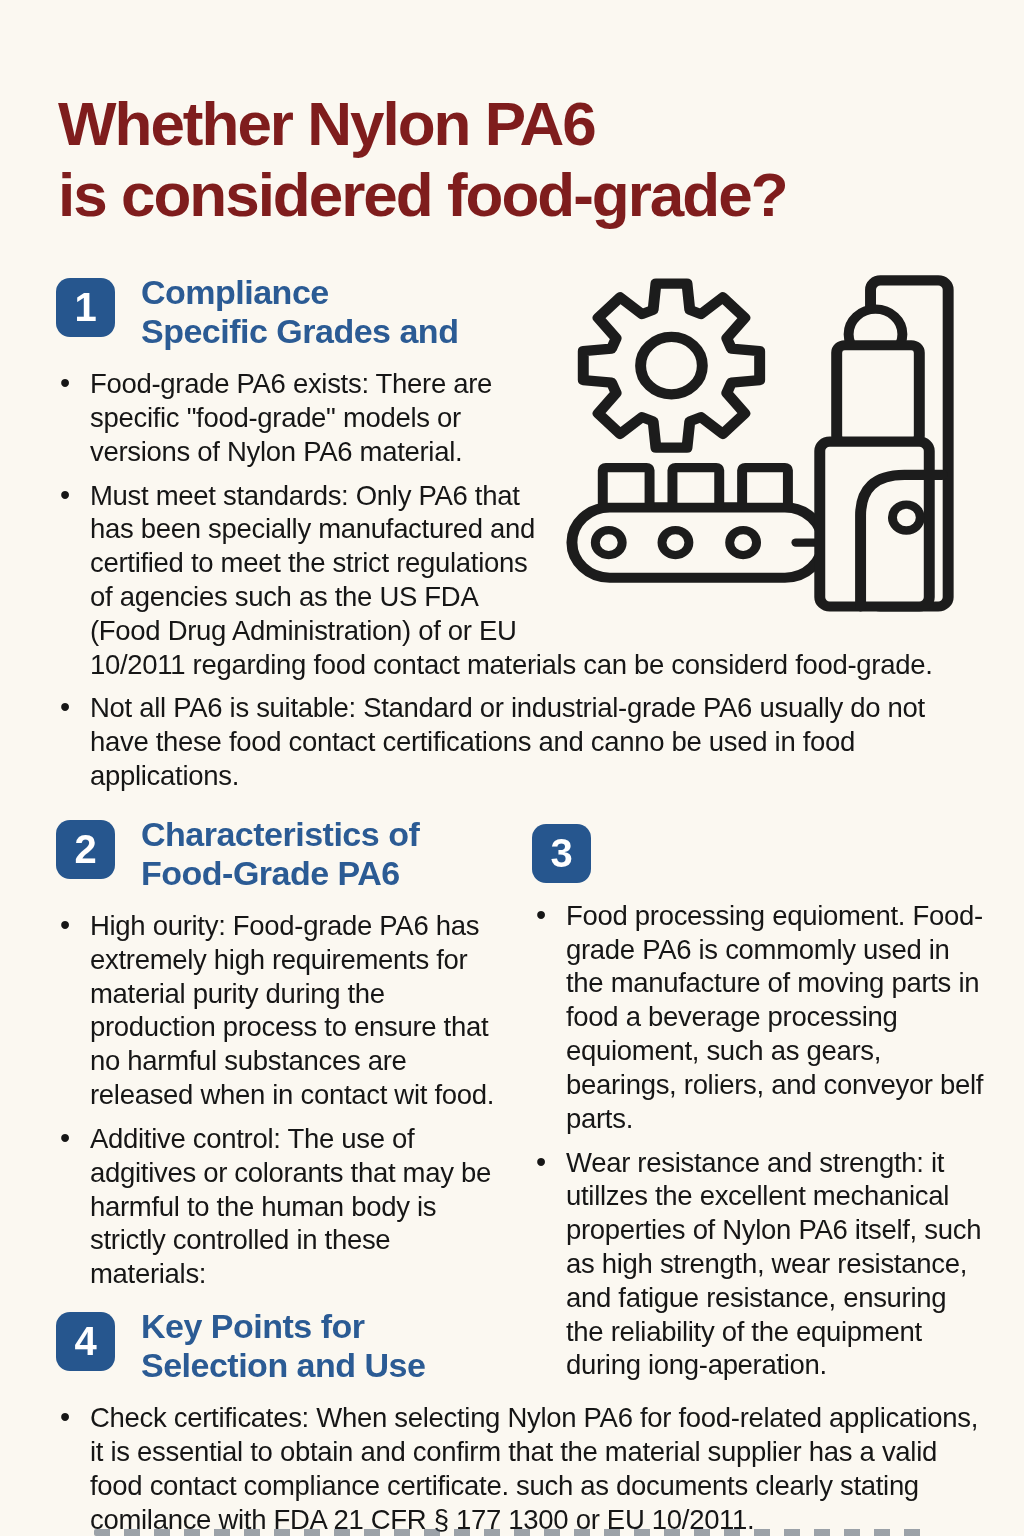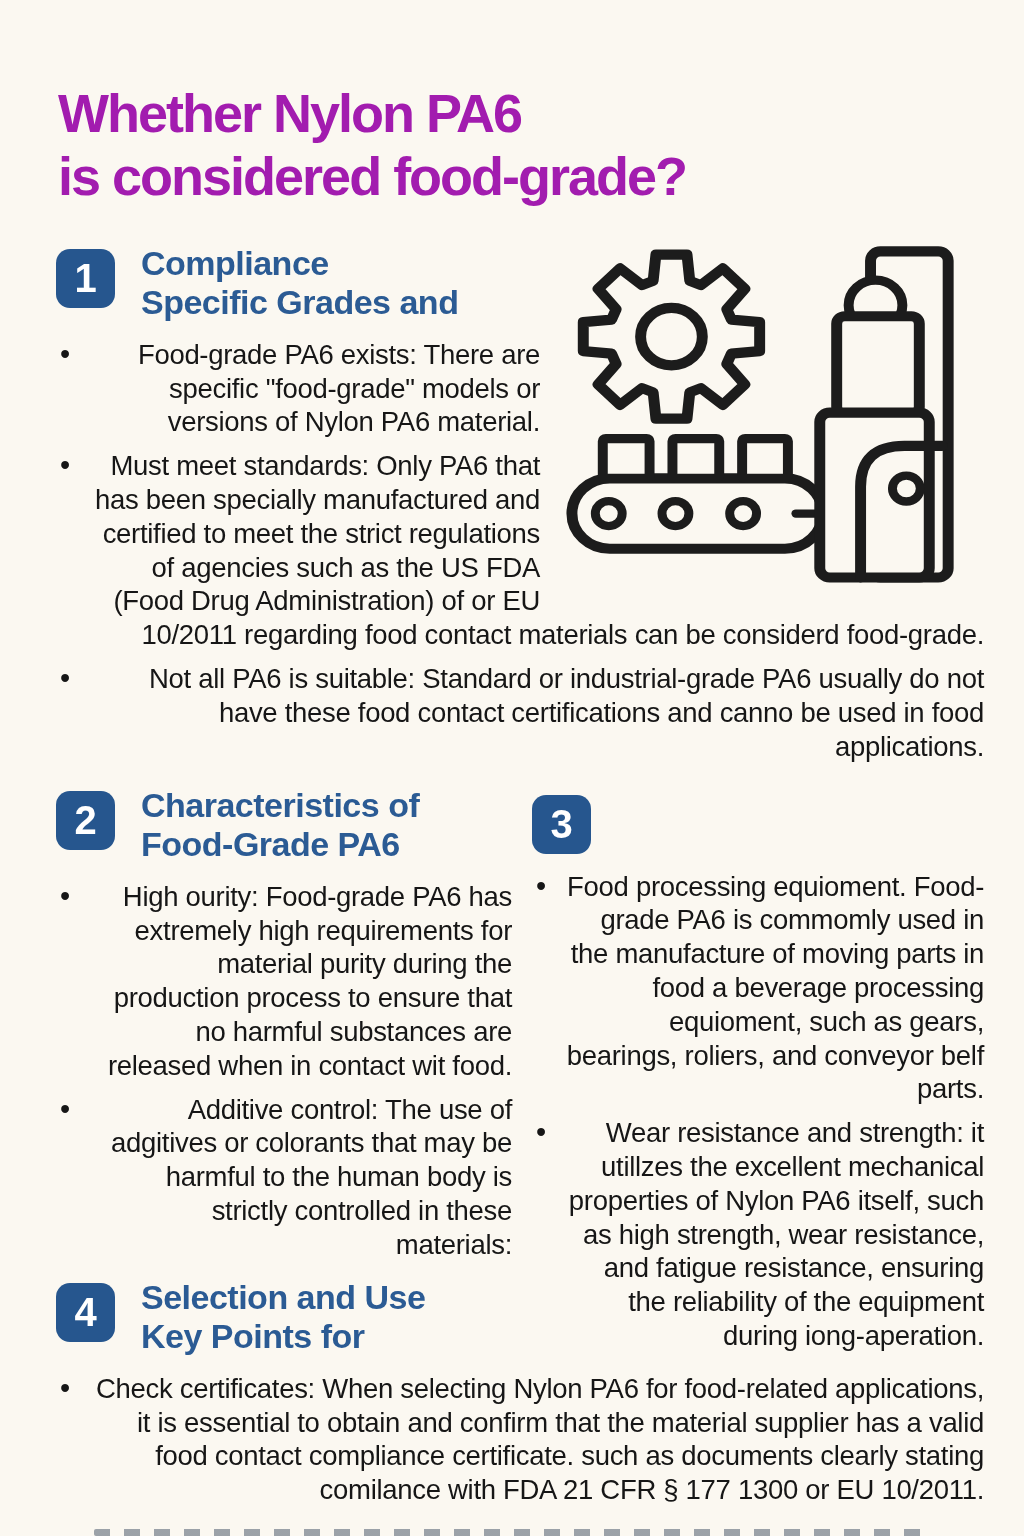--- a/index.html
+++ b/index.html
@@ -8,25 +8,25 @@
     position:relative;
     width:1024px;height:1536px;
     margin:0 auto;
     background:#FBF8F1;
     overflow:hidden;
     font-family:"Liberation Sans", sans-serif;
     color:#161616;
   }
   .title{
     padding:46px 63px 0 58px;
-    font-size:54px;
+    font-size:62px;
     line-height:1.16;
     font-weight:700;
     letter-spacing:-2px;
-    color:#a21caf;
+    color:#7f1d1d;
   }
   .title .line{display:block;}
   .content{
     padding:0 40px 0 56px;
     margin-top:34px;
   }
   .content::after, .cols::after{content:"";display:block;clear:both;}
   .illustration{
     float:right;
     width:428px;height:352px;
@@ -61,21 +61,20 @@
     margin:0 0 14px 0;
     padding:0;
     font-size:27.5px;
     line-height:1.23;
     letter-spacing:-0.3px;
   }
   ul.bullets li{
     position:relative;
     padding-left:34px;
     margin-bottom:10px;
-    text-align:right;
   }
   ul.bullets li::before{
     content:"\2022";
     position:absolute;
     left:4px;top:-1px;
     font-size:29px;
   }
   .cols{margin-top:22px;}
   .right-col{
     float:right;
@@ -161,22 +160,22 @@
         </div>
       </div>
       <ul class="bullets">
         <li>High ourity: Food-grade PA6 has extremely high requirements for material purity during the production process to ensure that no harmful substances are released when in contact wit food.</li>
         <li>Additive control: The use of adgitives or colorants that may be harmful to the human body is strictly controlled in these materials:</li>
       </ul>
 
       <div class="sec-header s4-header">
         <div class="badge">4</div>
         <div class="sec-title">
+          <span class="line">Key Points for</span>
           <span class="line">Selection and Use</span>
-          <span class="line">Key Points for</span>
         </div>
       </div>
       <ul class="bullets">
         <li>Check certificates: When selecting Nylon PA6 for food-related applications, it is essential to obtain and confirm that the material supplier has a valid food contact compliance certificate. such as documents clearly stating comilance with FDA 21 CFR § 177 1300 or EU 10/2011.</li>
       </ul>
 
     </div>
   </div>
 
   <div class="bottom-cut"></div>

